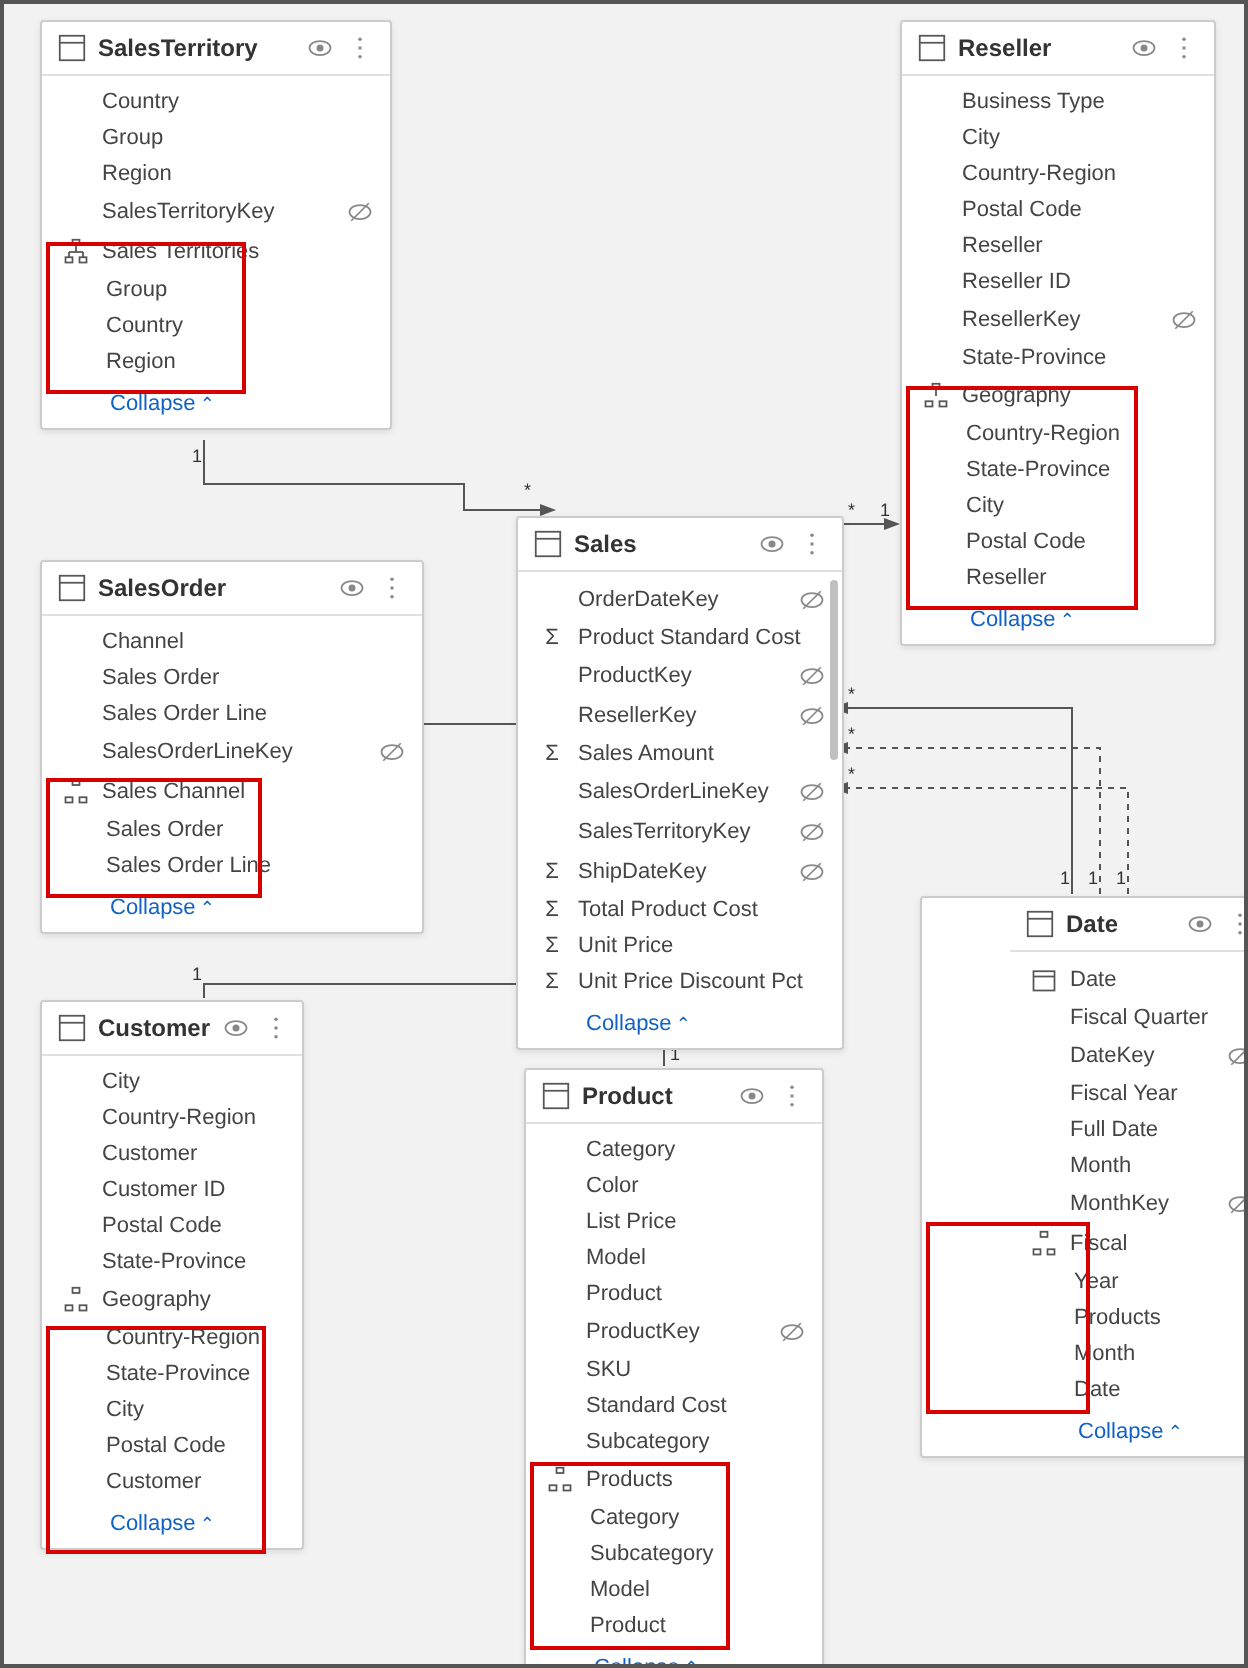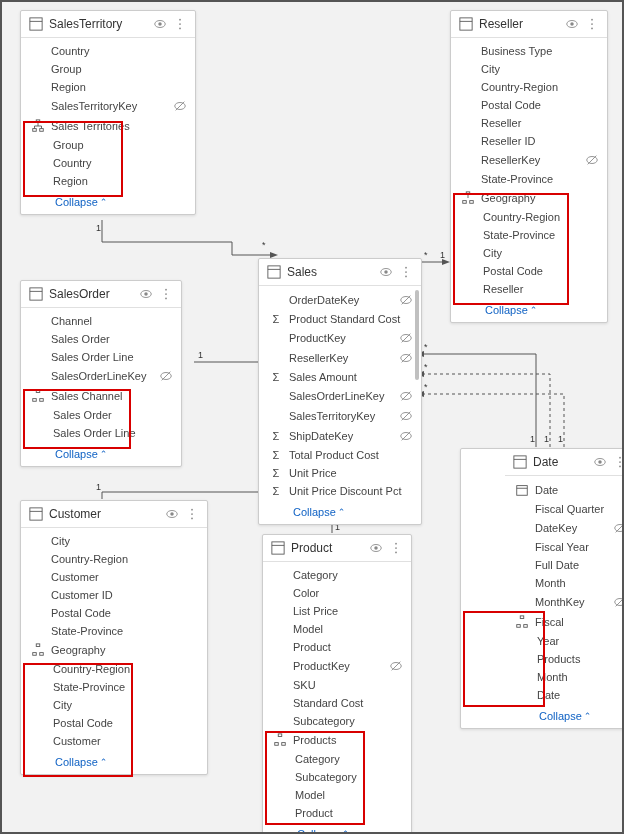--- a/index.html
+++ b/index.html
@@ -25,21 +25,21 @@
     display: flex;
     flex-direction: column;
   }
   .card-header {
     display: flex;
     align-items: center;
     padding: 6px 8px;
     border-bottom: 1px solid #e0e0e0;
     gap: 6px;
   }
-  .card-header .title { font-weight: 400; font-size: 12px; flex: 1; }
+  .card-header .title { font-weight: 700; font-size: 12px; flex: 1; }
   .card-body { padding: 4px 0 2px 0; overflow: hidden; }
   .field-row {
     display: flex;
     align-items: center;
     padding: 3px 8px 3px 10px;
     gap: 6px;
     font-size: 11px;
     color: #444;
     position: relative;
   }
@@ -294,21 +294,21 @@
           <span class="label">Reseller</span>
         </div>
   </div>
   <div class="collapse-link">
         <span>Collapse</span>
         <span class="chev">⌃</span>
       </div>
   <div class="highlight-box" style="left:2px; top:182px; width:116px; height:112px;"></div>
 </div>
 
-<div class="table-card" style="left:18px; top:278px; width:162px;">
+<div class="table-card" style="left:18px; top:278px; width:192px;">
   <div class="card-header">
     <span class="icon">
           <svg viewBox="0 0 16 16">
             <rect x="1" y="1" width="14" height="14" fill="none" stroke="#555" stroke-width="1"></rect>
             <line x1="1" y1="5" x2="15" y2="5" stroke="#555"></line>
           </svg>
         </span>
     <span class="title">SalesOrder</span>
     <span class="icon">
           <svg viewBox="0 0 16 16">
@@ -478,21 +478,21 @@
           <span class="label">Unit Price Discount Pct</span>
         </div>
     <div class="scrollbar-fake" style="top:4px; height:90px;"></div>
   </div>
   <div class="collapse-link">
         <span>Collapse</span>
         <span class="chev">⌃</span>
       </div>
 </div>
 
-<div class="table-card" style="left:18px; top:498px; width:188px;">
+<div class="table-card" style="left:18px; top:498px; width:132px;">
   <div class="card-header">
     <span class="icon">
           <svg viewBox="0 0 16 16">
             <rect x="1" y="1" width="14" height="14" fill="none" stroke="#555" stroke-width="1"></rect>
             <line x1="1" y1="5" x2="15" y2="5" stroke="#555"></line>
           </svg>
         </span>
     <span class="title">Customer</span>
     <span class="icon">
           <svg viewBox="0 0 16 16">

